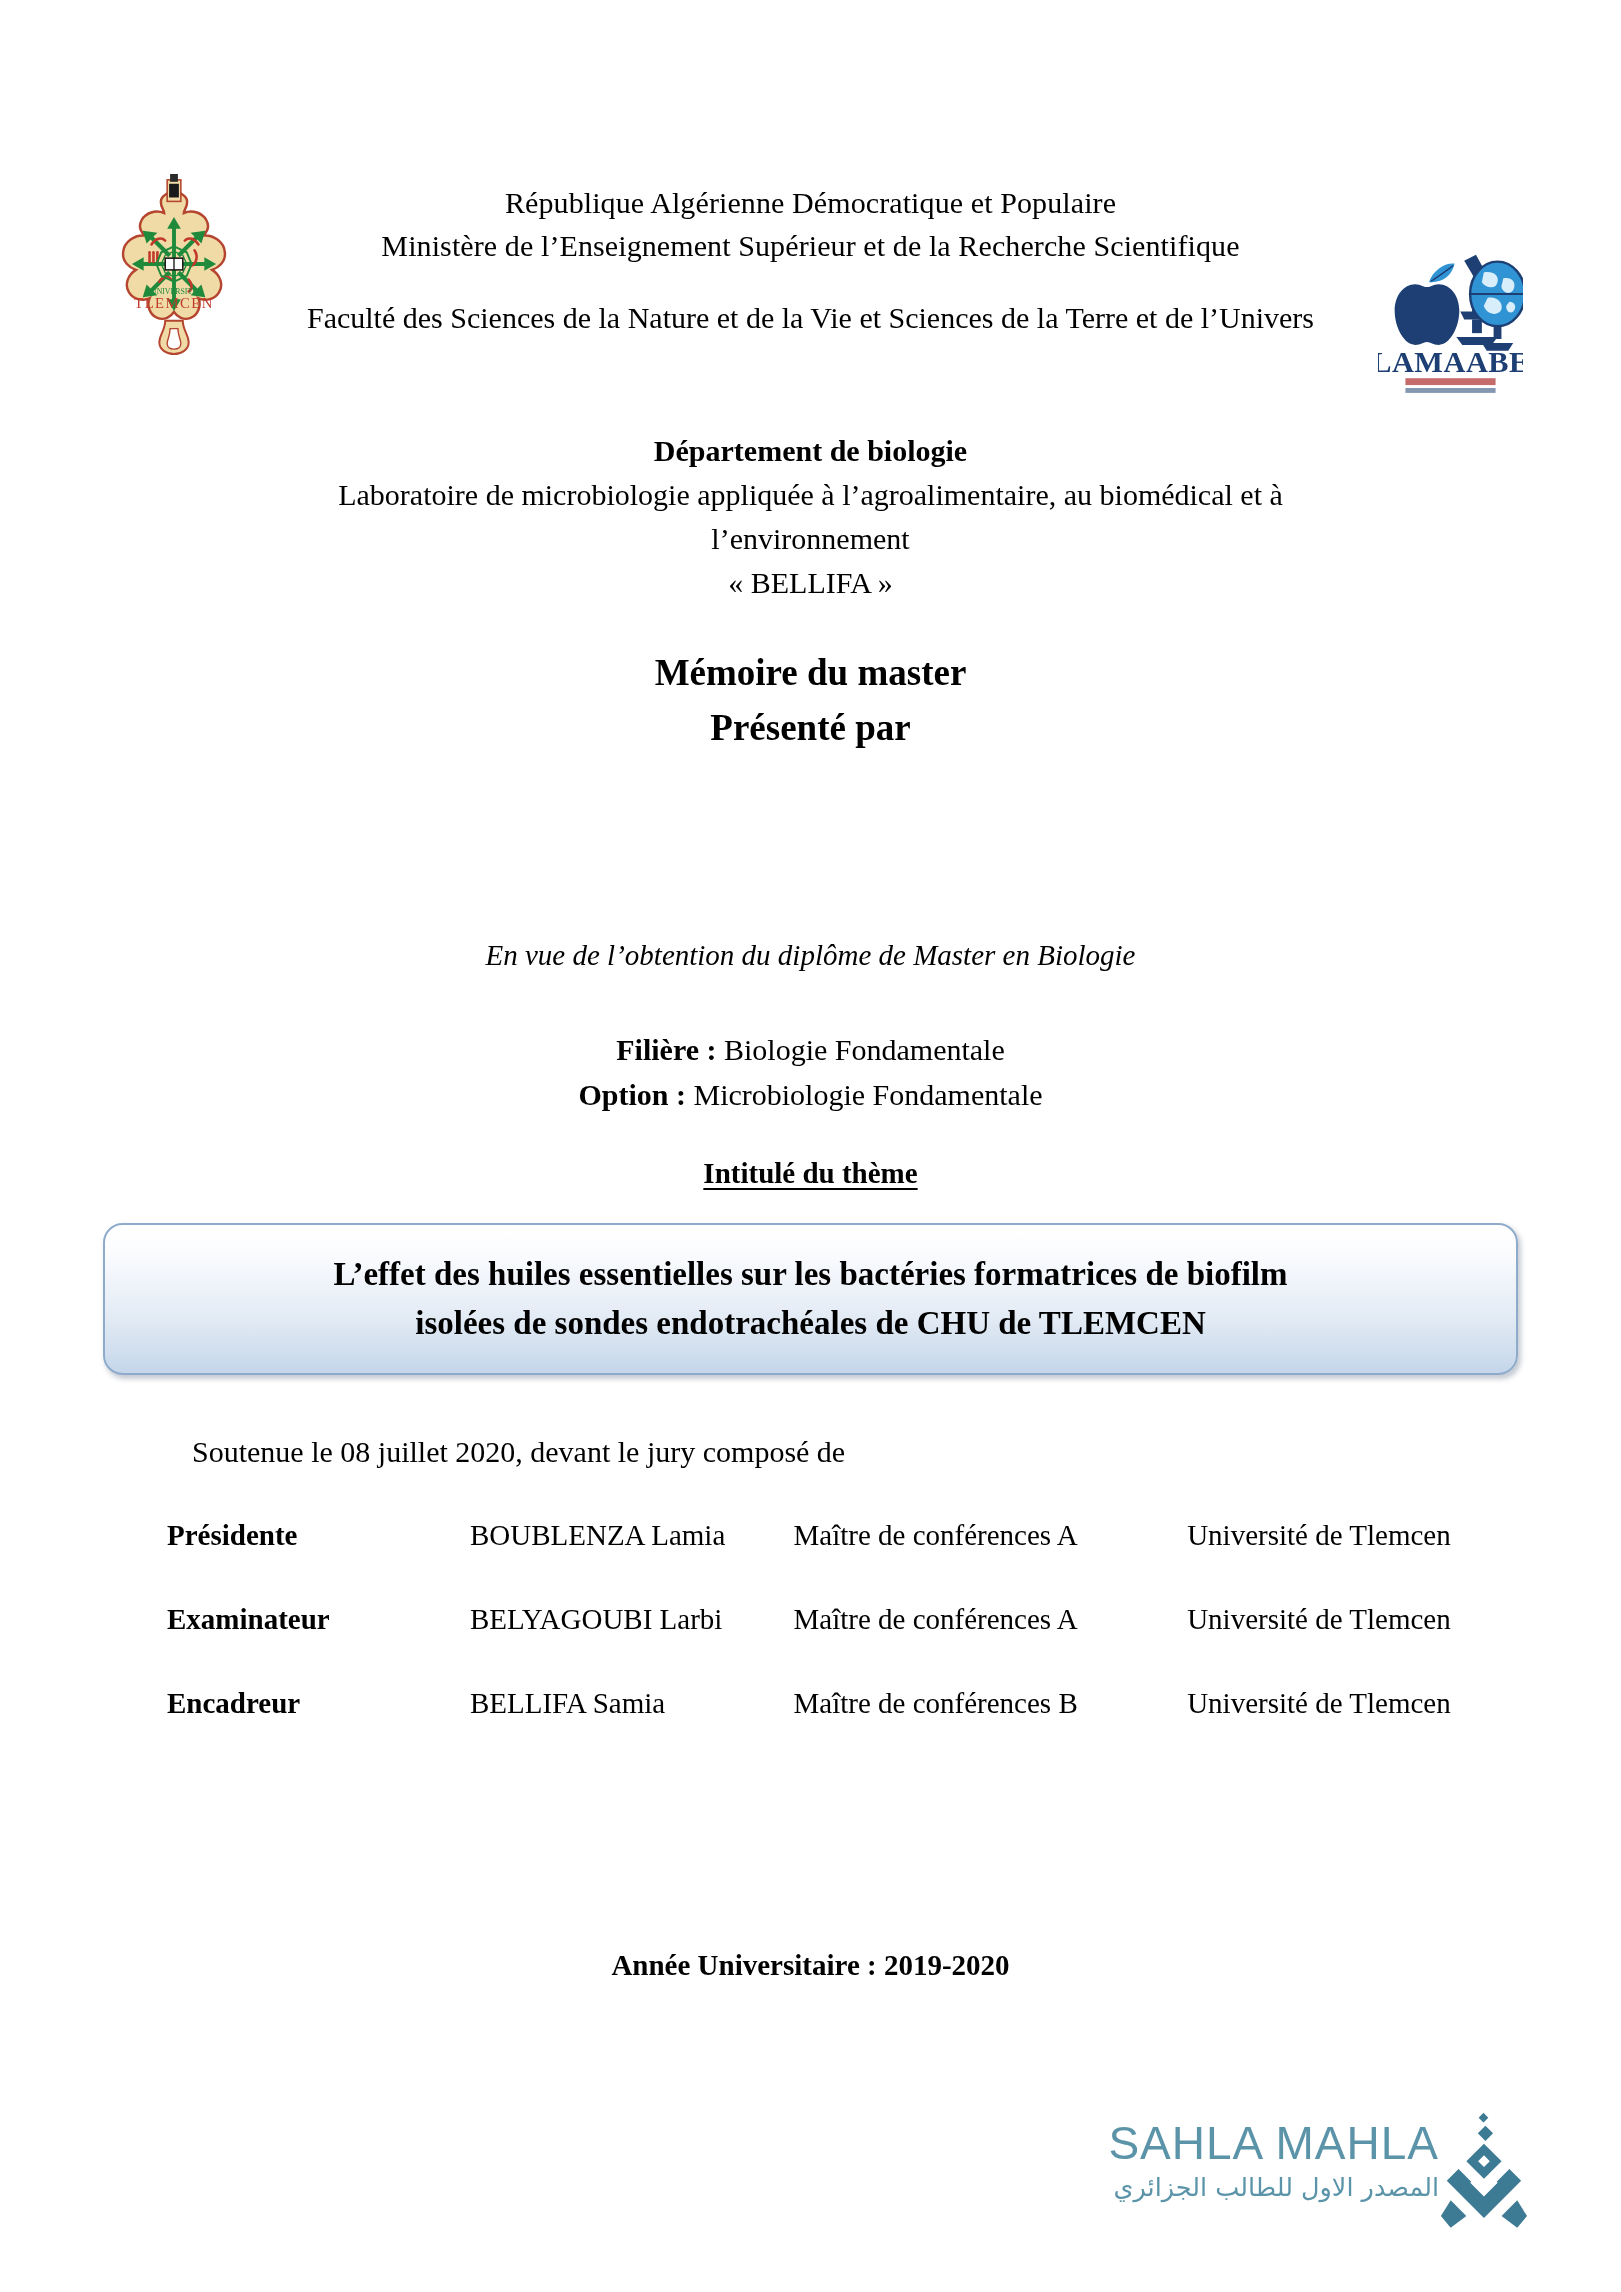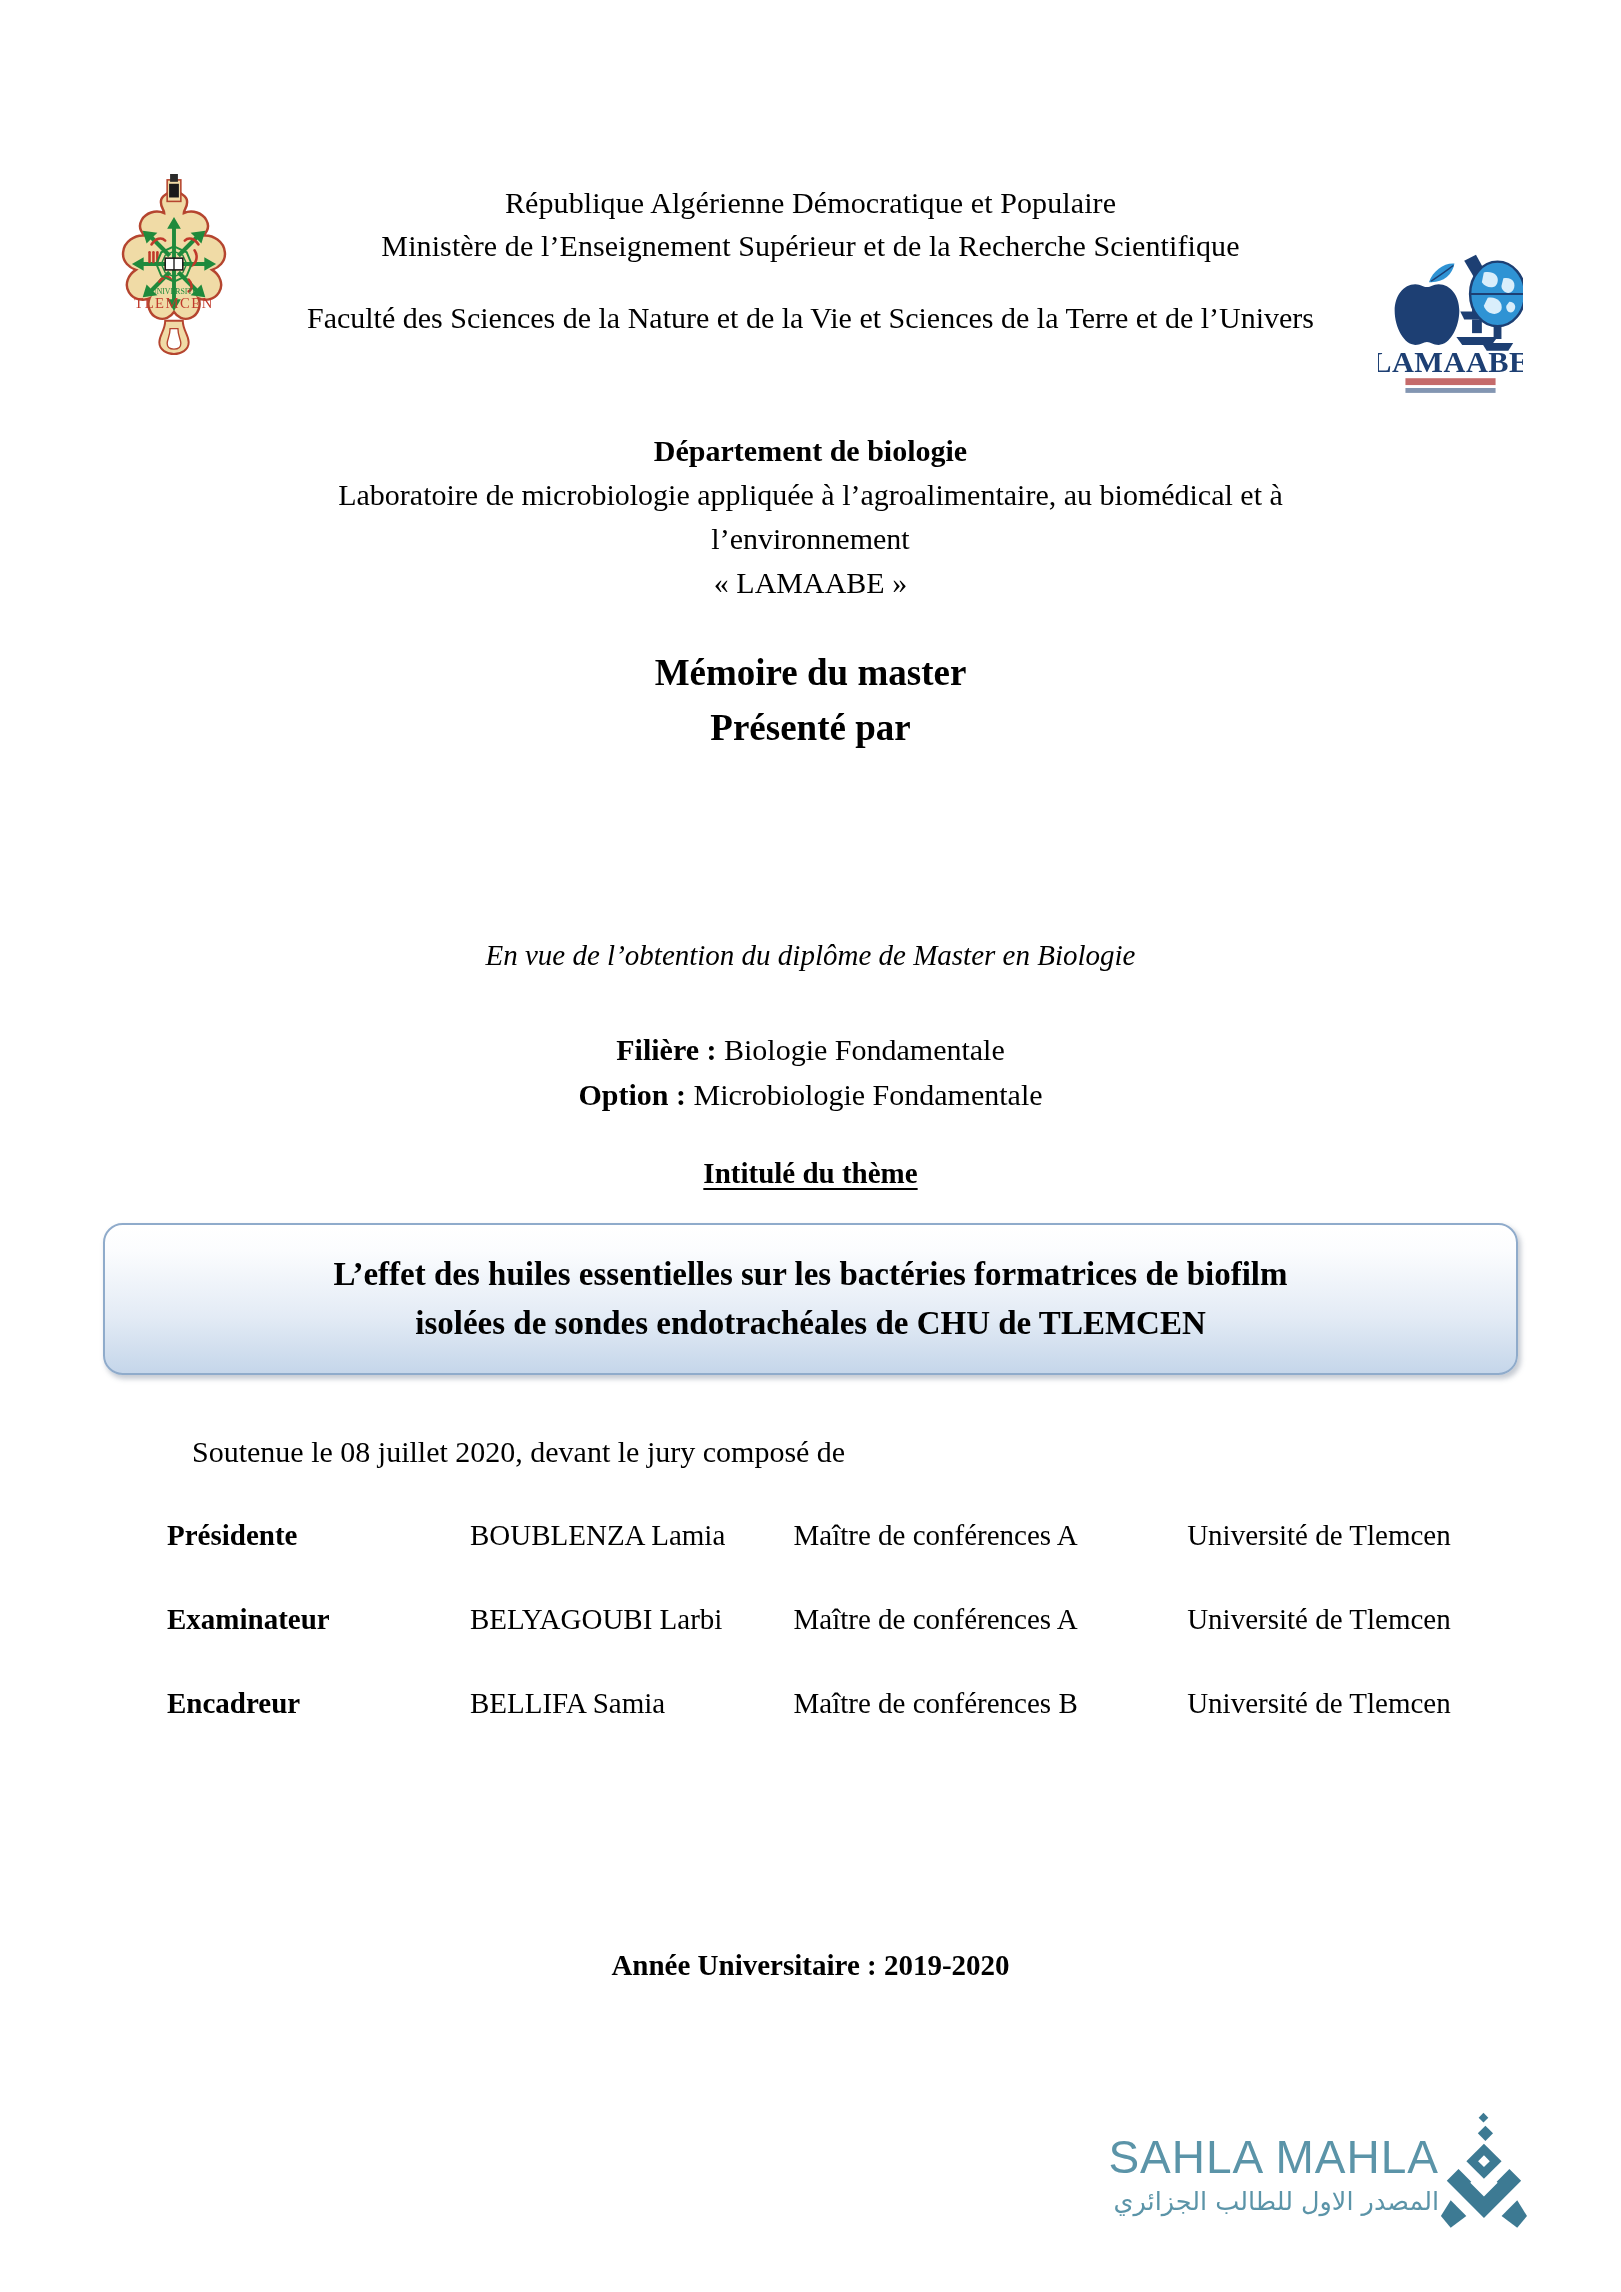--- a/index.html
+++ b/index.html
@@ -218,21 +218,20 @@
     position: absolute;
     left: 1057px; top: 2112px;
     width: 470px;
     height: 127px;
   }
   .wm-textwrap {
     position: absolute;
     left: 0; top: 5.9px;
     width: 382px;
     text-align: right;
-    margin-top: 14px;
   }
   .wm-title {
     font-family: "Liberation Sans", "DejaVu Sans", sans-serif;
     font-size: 46px;
     font-weight: normal;
     letter-spacing: 1px;
     color: #5b94a8;
     line-height: 51px;
     white-space: nowrap;
   }
@@ -363,21 +362,21 @@
         <rect x="28" y="148" width="92" height="7" fill="#b23a3a" opacity="0.75"></rect>
         <rect x="28" y="158" width="92" height="5" fill="#1d3f73" opacity="0.55"></rect>
       </svg>
     </div>
   </div>
 
   <div class="dept-block">
     <div class="dept-title">Département de biologie</div>
     <div class="dept-lab">Laboratoire de microbiologie appliquée à l’agroalimentaire, au biomédical et à</div>
     <div class="dept-lab">l’environnement</div>
-    <div class="dept-acronym">« LAMAABE »</div>
+    <div class="dept-acronym">« BELLIFA »</div>
   </div>
 
   <div class="memoire-block">
     <div class="memoire-line1">Mémoire du master</div>
     <div class="memoire-line2">Présenté par</div>
   </div>
 
 
   <div class="diplome-line">En vue de l’obtention du diplôme de Master en Biologie</div>
 

